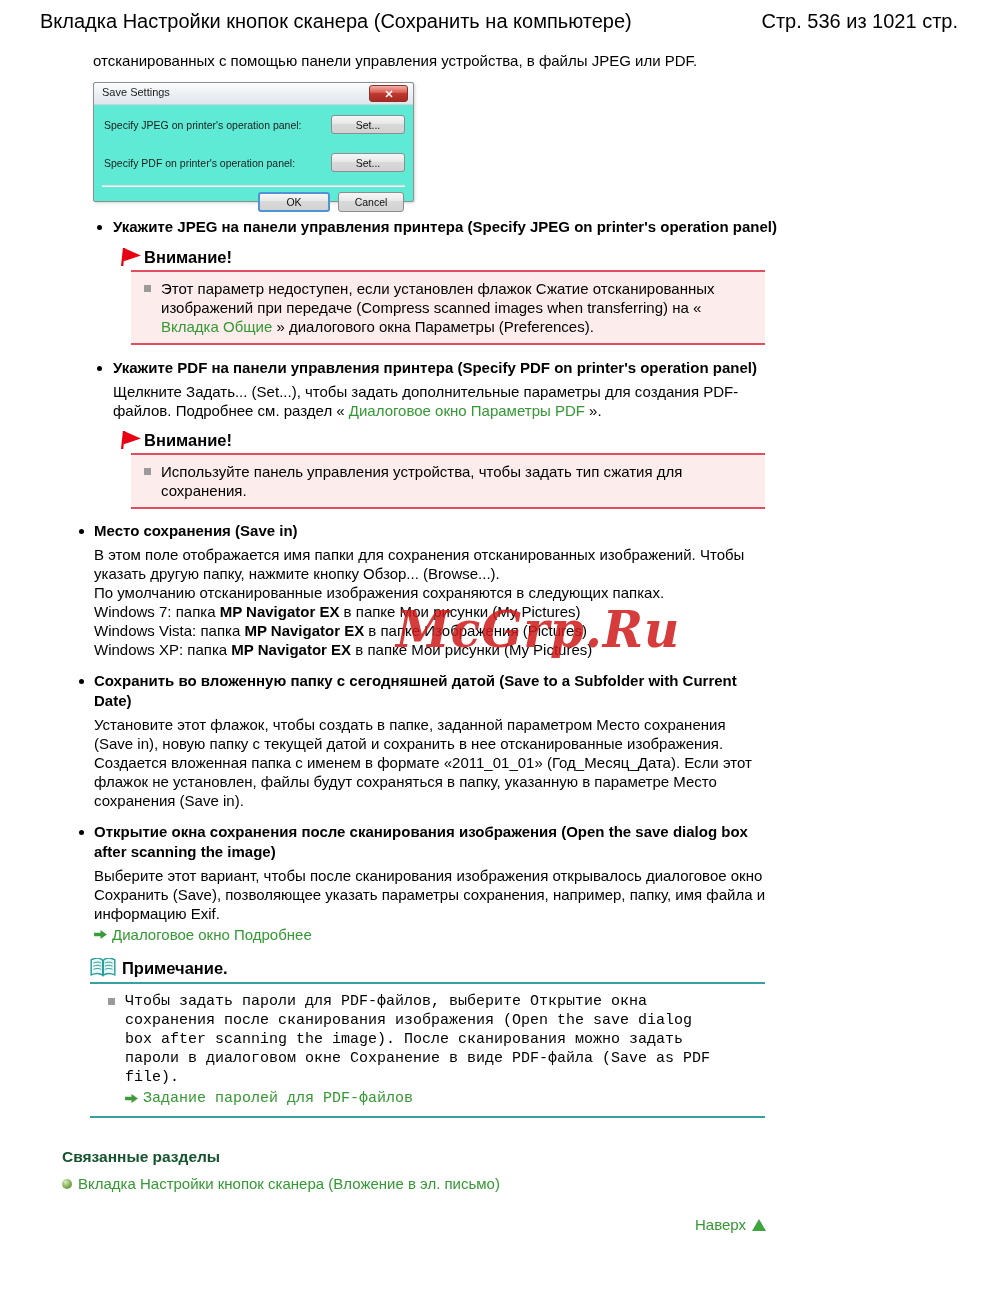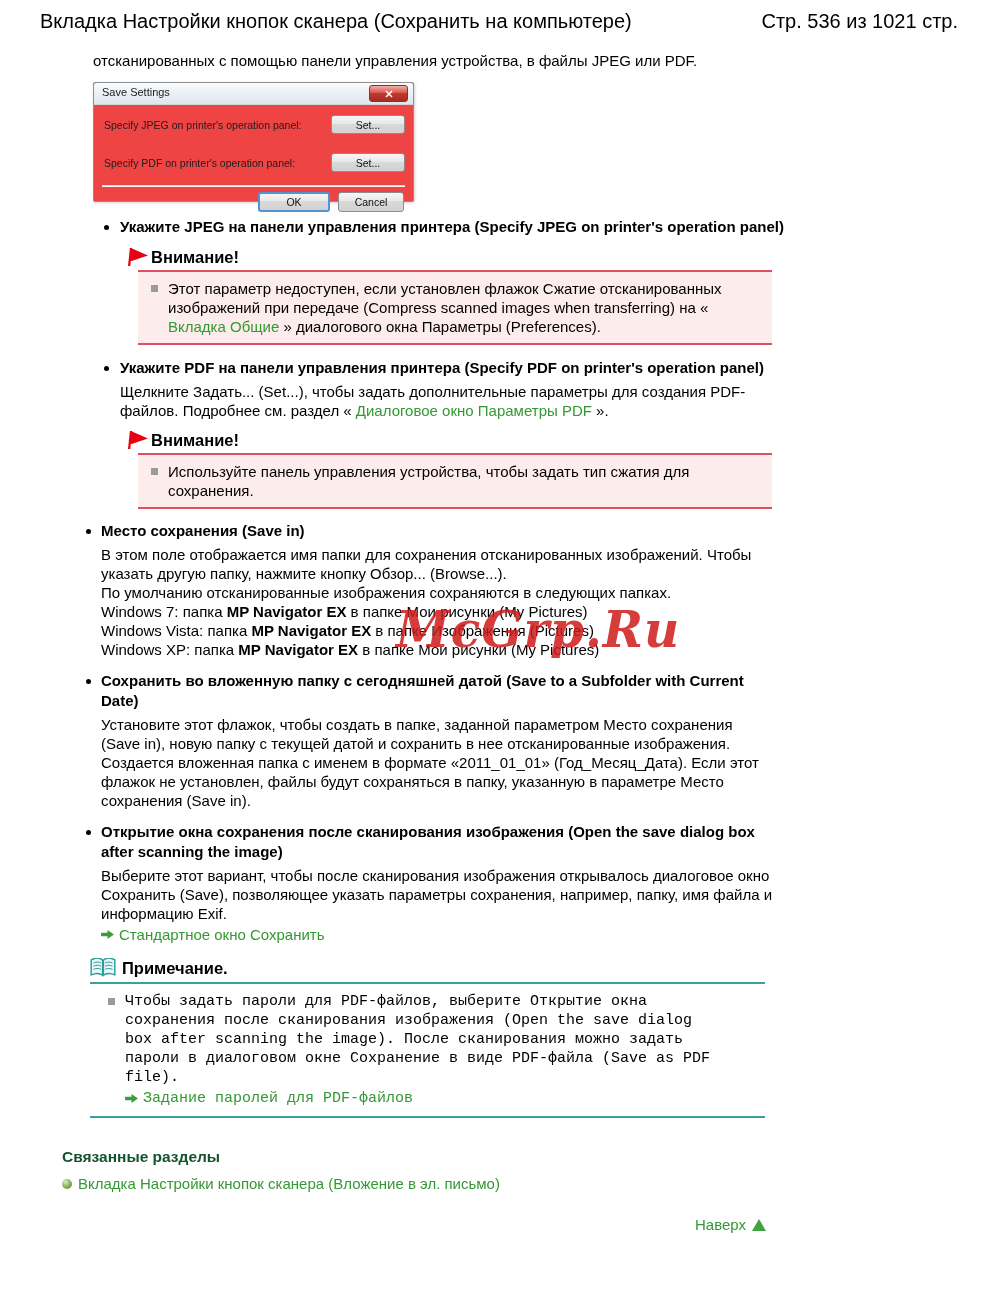--- a/index.html
+++ b/index.html
@@ -5,21 +5,21 @@
   html,body{margin:0;padding:0;background:#ffffff;}
   .page{position:relative;width:1000px;height:1294px;background:#fff;overflow:hidden;
         font-family:"Liberation Sans",sans-serif;color:#000;}
   
   .hdr{display:flex;justify-content:space-between;align-items:center;
        padding:9px 42px 0 40px;font-size:20px;line-height:24px;}
   
   .intro{margin:18px 0 0 93px;font-size:15px;line-height:19px;}
   
   .dlg{margin:12px 0 0 93px;width:321px;height:120px;box-sizing:border-box;
-       border:1px solid #8f8f8f;background:#ef4444;border-radius:2px;
+       border:1px solid #8f8f8f;background:#5eead4;border-radius:2px;
        box-shadow:1px 1px 3px rgba(0,0,0,.18);font-family:"Liberation Sans",sans-serif;}
   .dlg-tb{position:relative;height:21px;background:linear-gradient(#fbfcfd,#e9eef2 60%,#dfe6ec);
           border-bottom:1px solid #ccd4da;border-radius:2px 2px 0 0;}
   .dlg-title{position:absolute;left:8px;top:3px;font-size:11px;color:#1a1a1a;}
   .dlg-close{position:absolute;right:5px;top:2px;width:37px;height:15px;
              background:linear-gradient(#f0b0a8,#d9574d 45%,#c03a30 46%,#a82a22);
              border:1px solid #8c2f28;border-radius:3px;display:flex;align-items:center;
              justify-content:center;color:#fff;font-size:9px;font-weight:bold;line-height:1;cursor:default;}
   .dlg-row{display:flex;align-items:center;justify-content:space-between;margin:0 8px 0 10px;}
   .dlg-row.r1{padding-top:10px;}
@@ -27,21 +27,21 @@
   .dlg-label{font-size:10.5px;color:#1c1c1c;}
   .btn{box-sizing:border-box;height:19px;font-size:10.5px;color:#111;
        background:linear-gradient(#f6f6f6,#e8e8e8 45%,#d9d9d9 46%,#d2d2d2);
        border:1px solid #8d8d8d;border-radius:3px;padding:0;font-family:"Liberation Sans",sans-serif;}
   .btn.set{width:74px;}
   .dlg-sep{margin:13px 8px 0;border-top:1px solid #dcdcdc;border-bottom:1px solid #fbfbfb;}
   .dlg-actions{display:flex;justify-content:flex-end;gap:8px;margin:5px 9px 0;}
   .btn.ok{width:72px;border:2px solid #4f94d6;height:20px;}
   .btn.cancel{width:66px;height:20px;}
   
-  ul.blist{list-style:none;margin:7px;padding:0;}
+  ul.blist{list-style:none;margin:0;padding:0;}
   ul.lv2{margin-top:15px;}
   ul.lv2>li{position:relative;padding-left:113px;margin-top:13px;}
   ul.lv2>li:first-child{margin-top:0;}
   ul.lv2>li::before{content:"";position:absolute;left:97px;top:8px;width:5px;height:5px;
                     border-radius:50%;background:#000;}
   ul.lv1{margin-top:12px;}
   ul.lv1>li{position:relative;padding-left:94px;margin-top:12px;}
   ul.lv1>li::before{content:"";position:absolute;left:79px;top:8px;width:5px;height:5px;
                     border-radius:50%;background:#000;}
   .b-head{font-size:15px;font-weight:bold;line-height:20px;max-width:665px;}
@@ -186,21 +186,21 @@
 
     <li>
       <div class="b-head">Открытие окна сохранения после сканирования изображения (Open the save dialog box after scanning the image)</div>
       <p class="b-body">Выберите этот вариант, чтобы после сканирования изображения открывалось диалоговое окно Сохранить (Save), позволяющее указать параметры сохранения, например, папку, имя файла и информацию Exif.</p>
       <div class="arrow-row">
         <span class="icon">
           <svg width="13" height="11" viewBox="0 0 14 12">
               <path d="M0 4 H7 V1 L14 6 L7 11 V8 H0 Z" fill="#3c9a3c"></path>
             </svg>
         </span>
-        <a class="glink">Стандартное окно Сохранить</a>
+        <a class="glink">Диалоговое окно Подробнее</a>
       </div>
     </li>
   </ul>
 
   <div class="note">
     <div class="note-head">
       <span class="icon">
         <svg width="26" height="20" viewBox="0 0 28 22">
           <path d="M1 2 C6 -0.5 11 0 13.6 2.4 L13.6 19 C11 16.8 6 16.4 1 18.6 Z" fill="#eaf7f7" stroke="#2a9d9d" stroke-width="1.6"></path>
           <path d="M27 2 C22 -0.5 17 0 14.4 2.4 L14.4 19 C17 16.8 22 16.4 27 18.6 Z" fill="#eaf7f7" stroke="#2a9d9d" stroke-width="1.6"></path>

